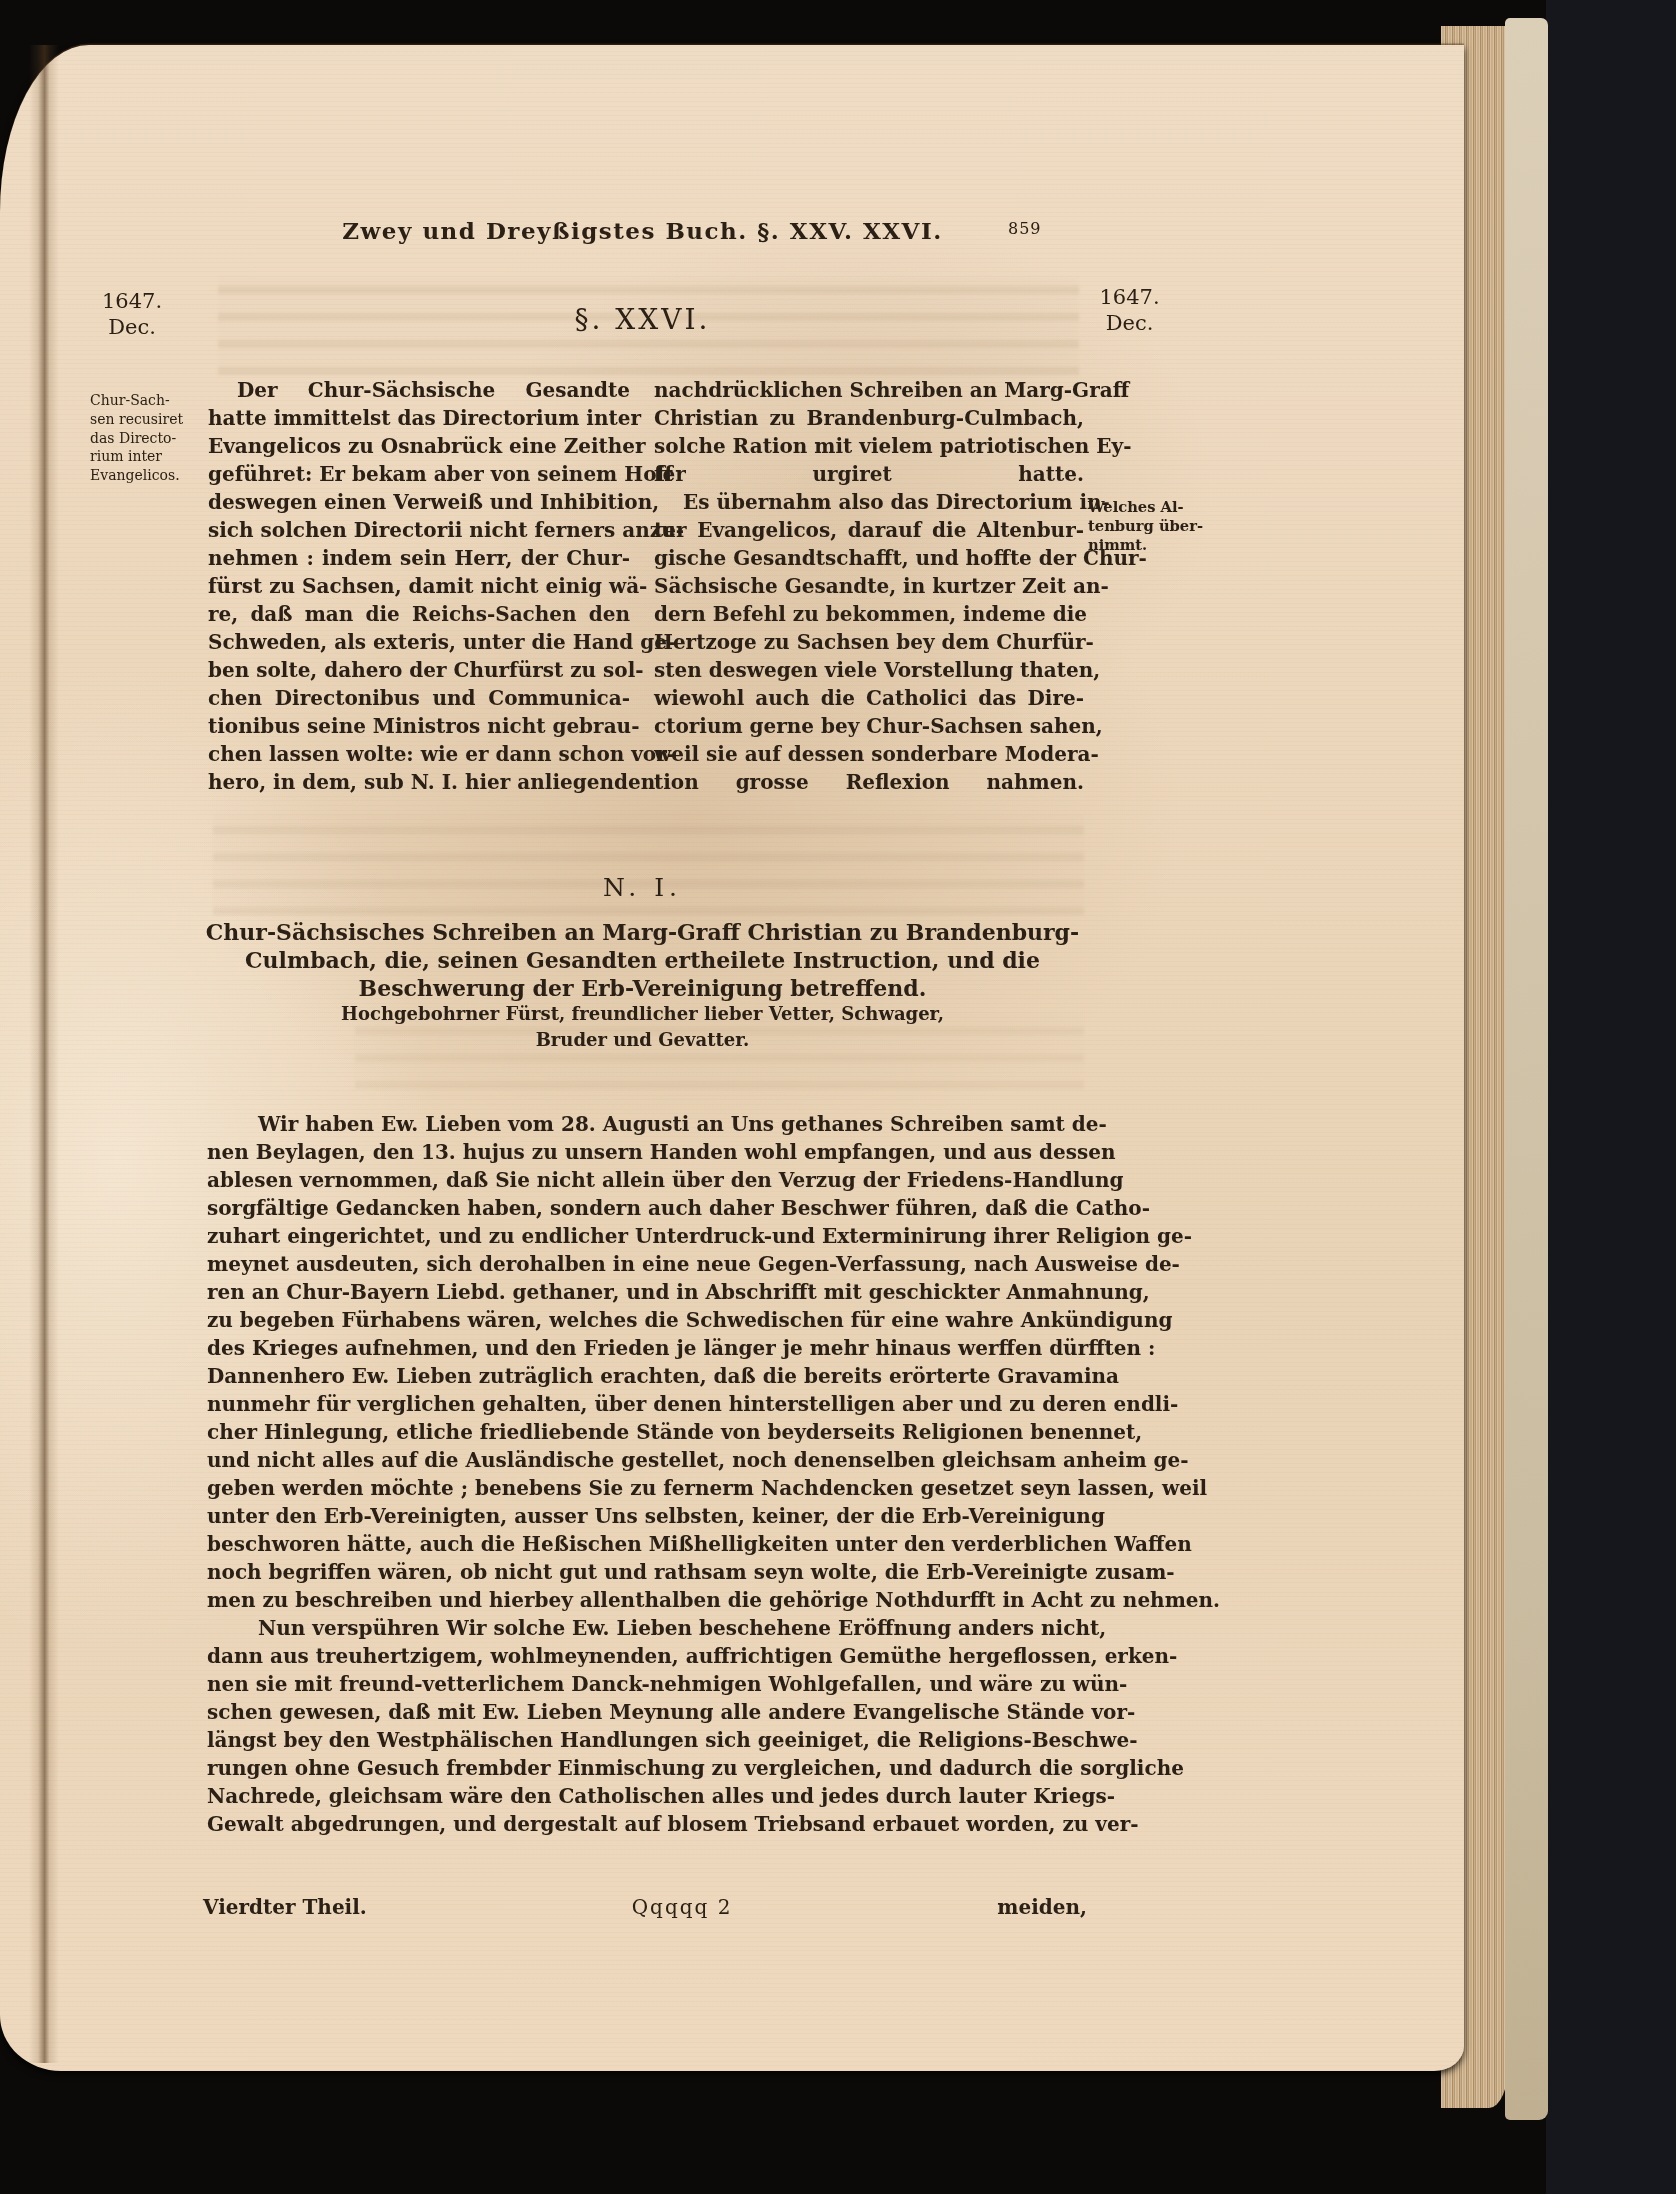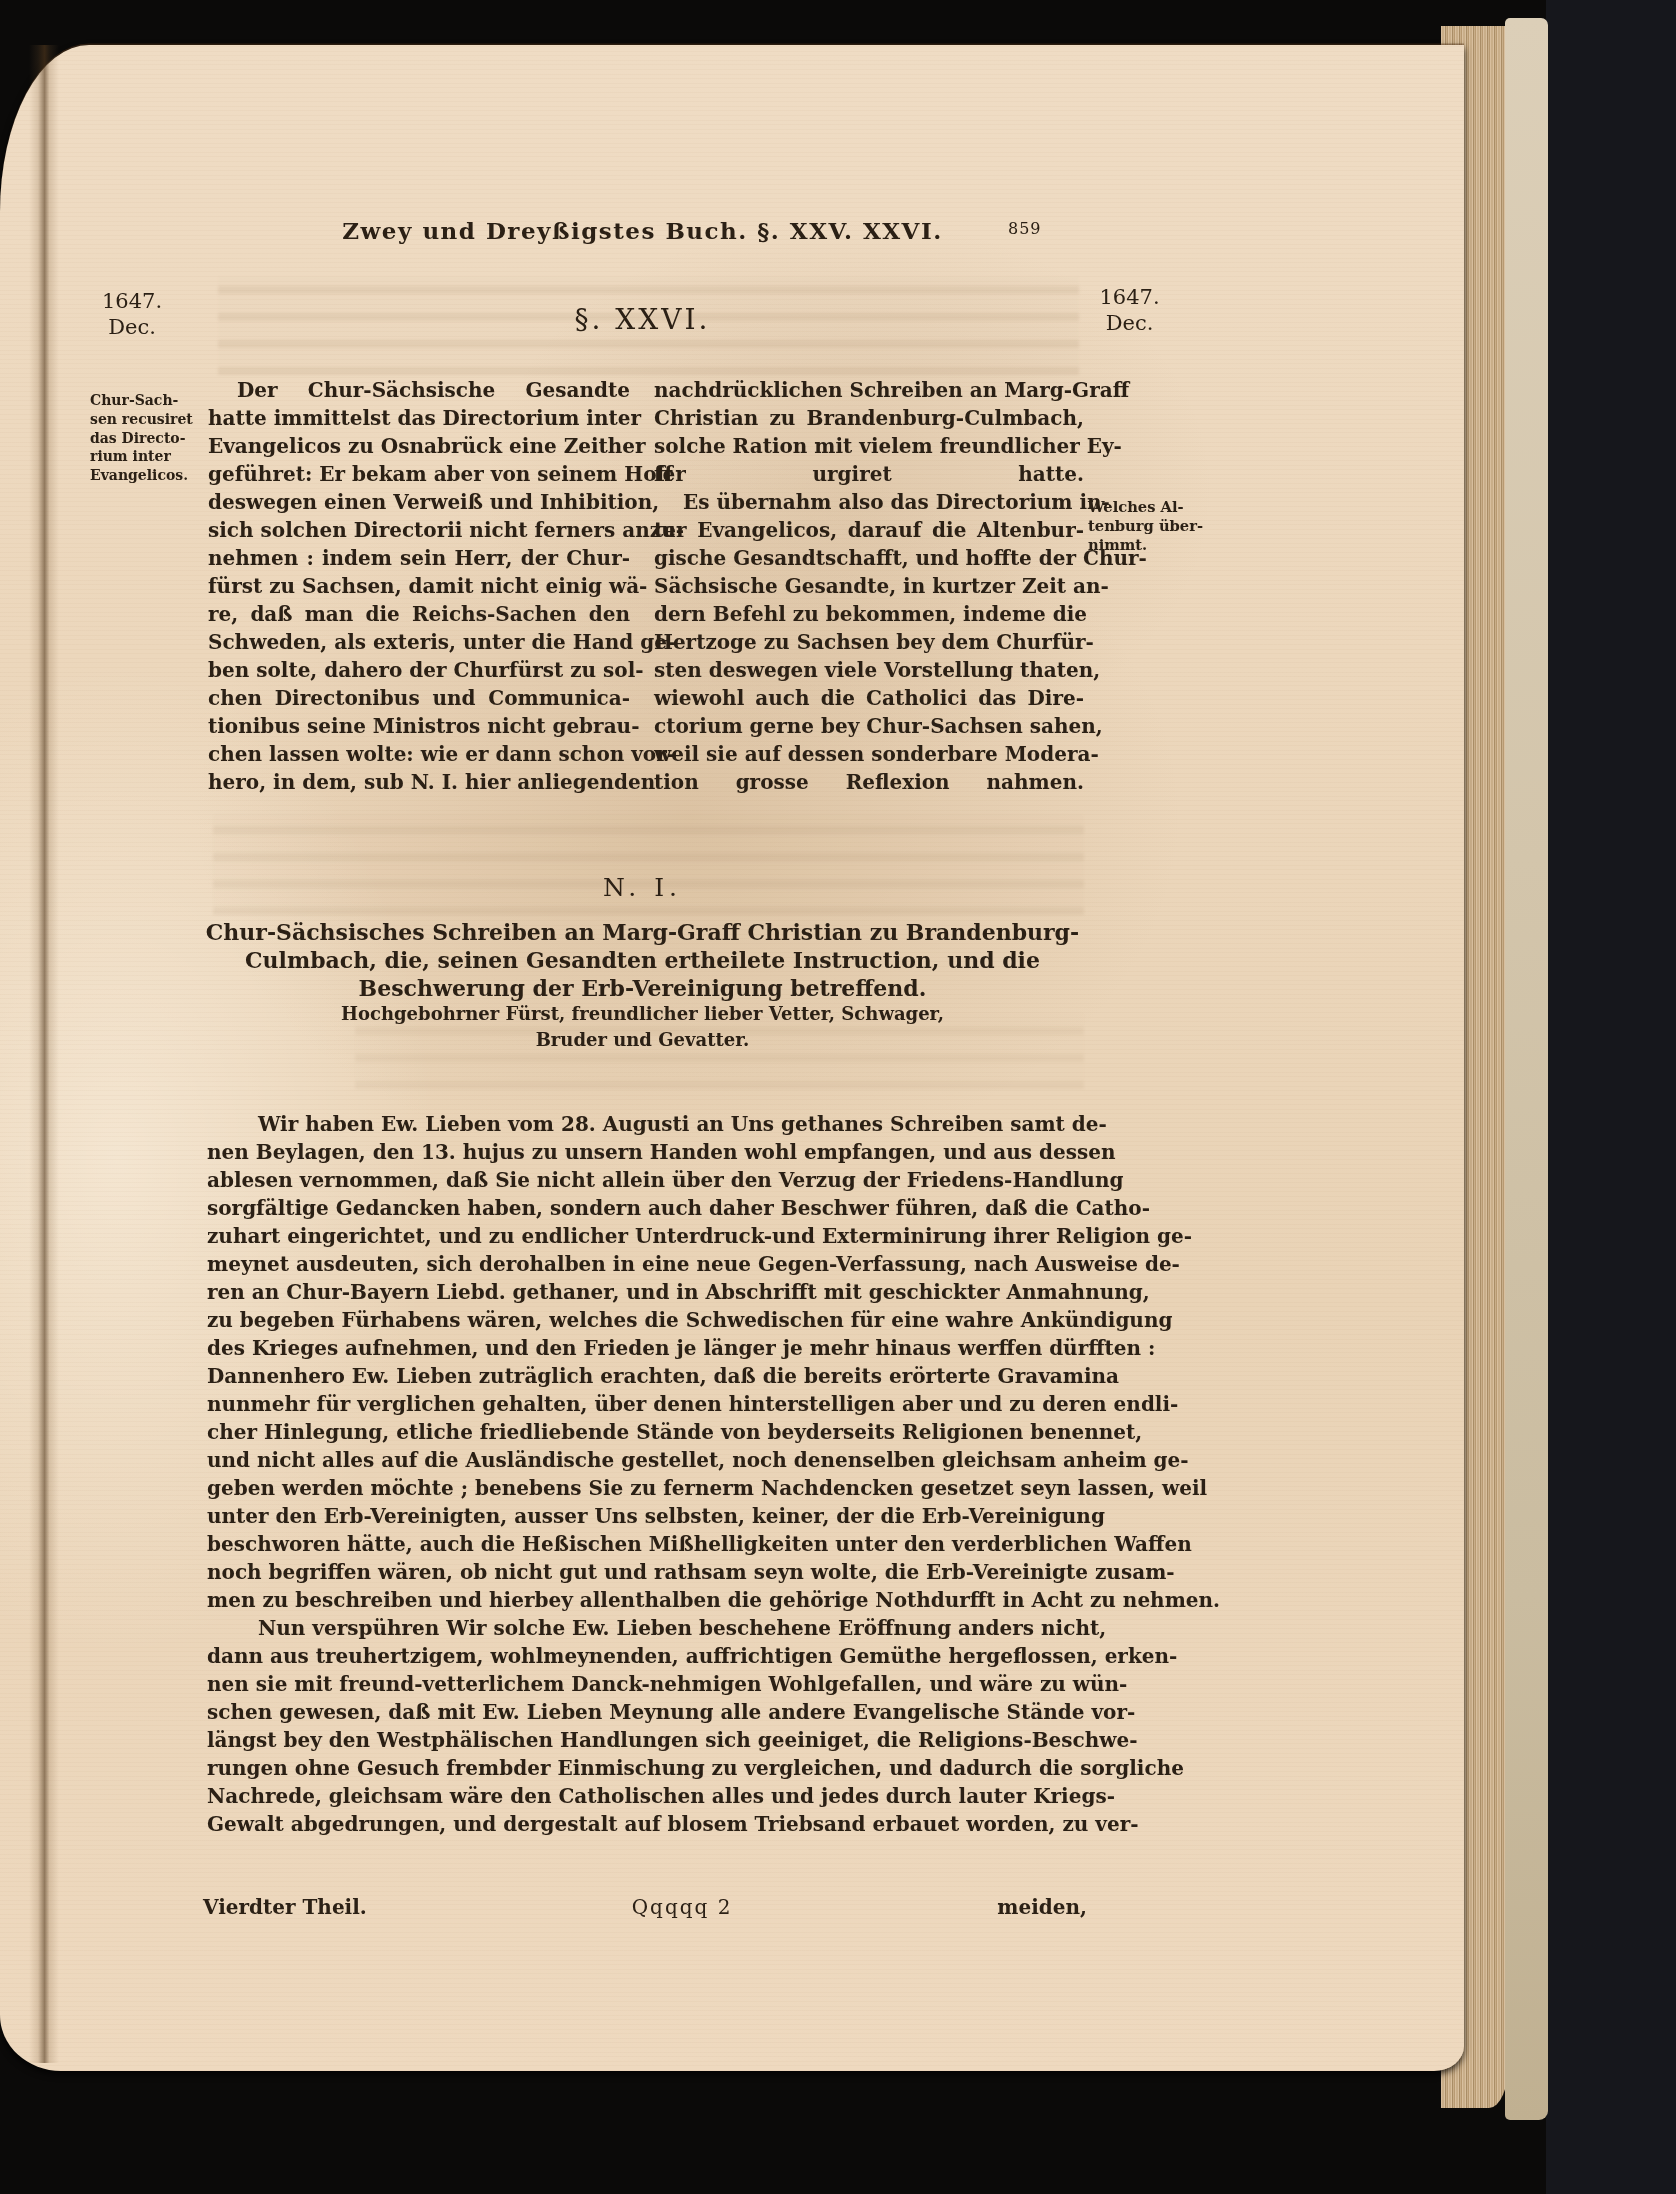--- a/index.html
+++ b/index.html
@@ -33,21 +33,21 @@
   
   .frak{font-weight:bold;}
   .roman{font-weight:normal;}
   .abs{position:absolute;}
   .jline{text-align:justify;text-align-last:justify;white-space:nowrap;margin-left:10px;}
   .jline.flush{text-align-last:left;}
   .header-line{font-size:23px;letter-spacing:1.5px;white-space:nowrap;}
   .page-num{font-size:16px;letter-spacing:1px;}
   .date-block{font-size:21px;line-height:1.25;text-align:center;}
   .section-head{font-size:28px;letter-spacing:3px;font-weight:normal;}
-  .mnote-left{font-size:14px;line-height:1.34;font-weight:bold;}
+  .mnote-left{font-size:14px;line-height:1.34;font-weight:normal;}
   .mnote-right{font-size:14.7px;line-height:1.3;}
   .col{font-size:20px;line-height:28px;}
   .col .jline{text-align:justify;text-align-last:justify;}
   .col .indent{text-indent:29px;}
   .exhibit-num{font-size:25px;letter-spacing:5px;font-weight:normal;}
   .exhibit-title{font-size:22px;line-height:28px;text-align:center;}
   .salutation{font-size:18px;line-height:26px;text-align:center;}
   .bodytext{font-size:20px;line-height:28px;}
   .bodytext .indent{text-indent:51px;}
   .footer-row{display:flex;justify-content:space-between;align-items:baseline;font-size:20px;}
@@ -110,21 +110,21 @@
       <div class="jline">Schweden, als exteris, unter die Hand ge-</div>
       <div class="jline">ben solte, dahero der Churfürst zu sol-</div>
       <div class="jline">chen Directonibus und Communica-</div>
       <div class="jline">tionibus seine Ministros nicht gebrau-</div>
       <div class="jline">chen lassen wolte: wie er dann schon vor-</div>
       <div class="jline">hero, in dem, sub N. I. hier anliegenden</div>
     </div>
   <div class="abs frak col" style="left:644px;top:376px;width:440px;">
       <div class="jline">nachdrücklichen Schreiben an Marg-Graff</div>
       <div class="jline">Christian zu Brandenburg-Culmbach,</div>
-      <div class="jline">solche Ration mit vielem freundlicher Ey-</div>
+      <div class="jline">solche Ration mit vielem patriotischen Ey-</div>
       <div class="jline flush">fer urgiret hatte.</div>
       <div class="jline indent">Es übernahm also das Directorium in-</div>
       <div class="jline">ter Evangelicos, darauf die Altenbur-</div>
       <div class="jline">gische Gesandtschafft, und hoffte der Chur-</div>
       <div class="jline">Sächsische Gesandte, in kurtzer Zeit an-</div>
       <div class="jline">dern Befehl zu bekommen, indeme die</div>
       <div class="jline">Hertzoge zu Sachsen bey dem Churfür-</div>
       <div class="jline">sten deswegen viele Vorstellung thaten,</div>
       <div class="jline">wiewohl auch die Catholici das Dire-</div>
       <div class="jline">ctorium gerne bey Chur-Sachsen sahen,</div>

